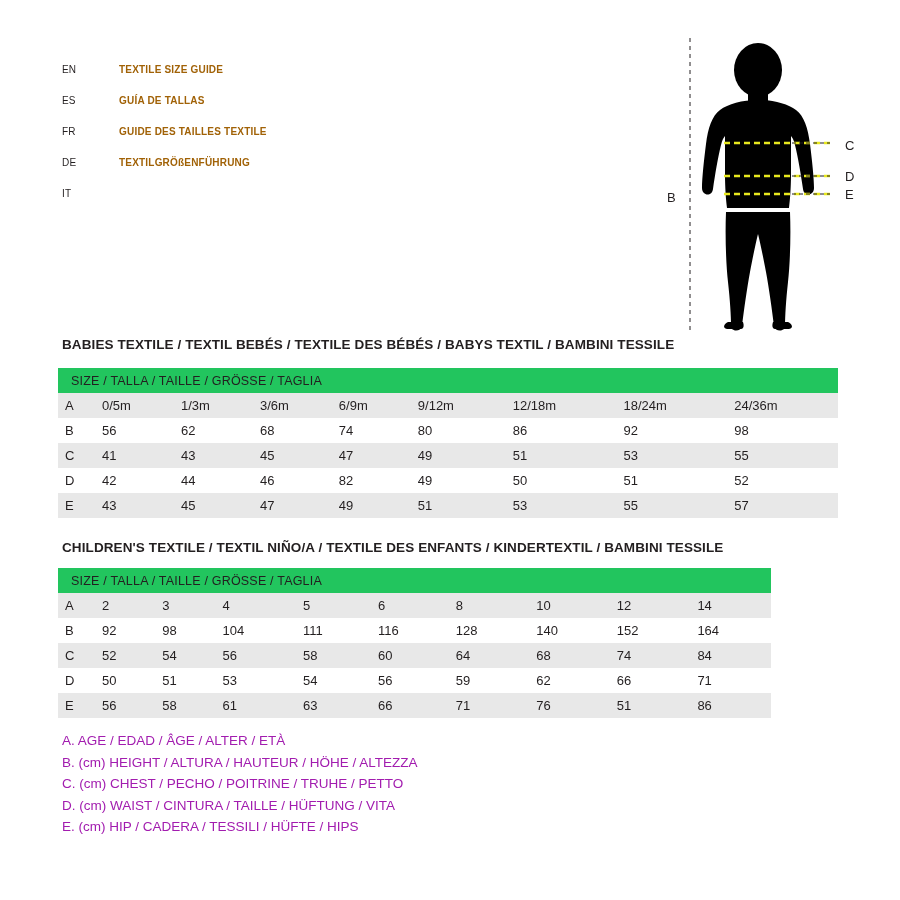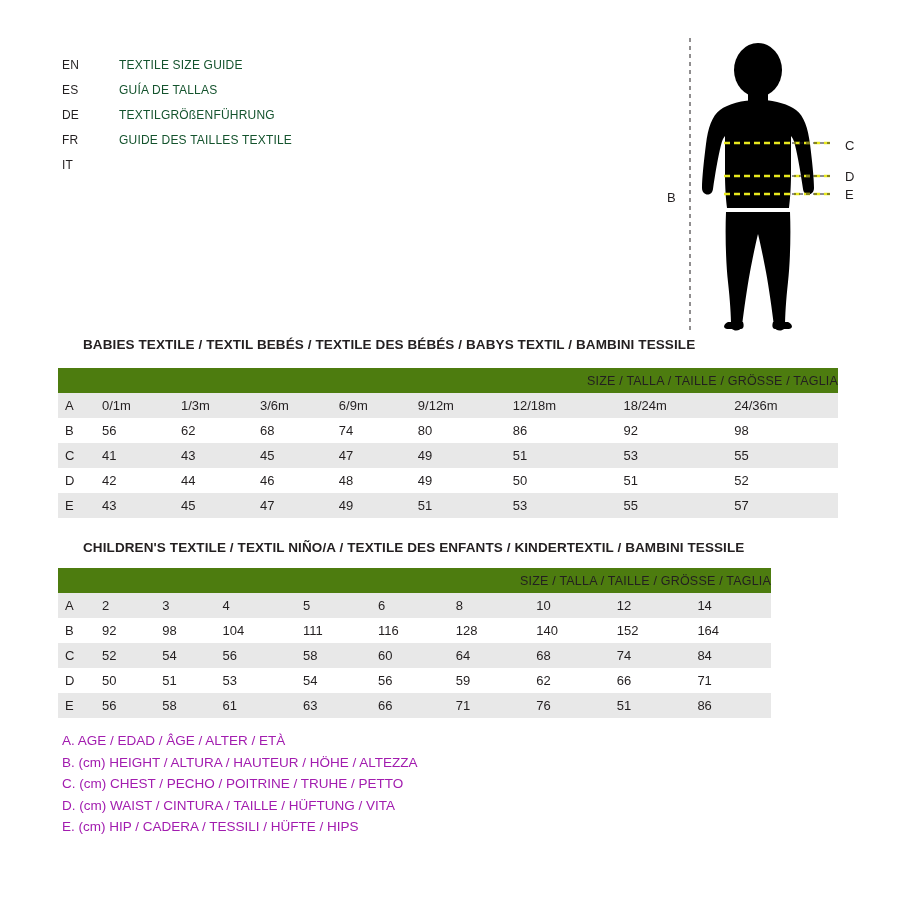--- a/index.html
+++ b/index.html
@@ -20,31 +20,33 @@
   .lang-block {
     position: absolute;
     left: 62px;
     top: 58px;
     width: 560px;
   }
   .lang-row {
     display: flex;
     align-items: baseline;
     height: 25px;
-    font-size: 12px;
+    font-size: 10px;
     letter-spacing: 0.2px;
     white-space: nowrap;
+    margin-top: 6px;
   }
   .lang-code {
     width: 57px;
     flex: 0 0 57px;
     color: #231f20;
   }
   .lang-text {
-    color: #14532d;
+    color: #a16207;
+    font-weight: bold;
   }
 
   
   .figure {
     position: absolute;
     left: 640px;
     top: 30px;
     width: 240px;
     height: 320px;
   }
@@ -61,43 +63,41 @@
 
   
   .section-title {
     position: absolute;
     left: 62px;
     font-size: 13.5px;
     font-weight: bold;
     letter-spacing: 0.1px;
     color: #231f20;
     white-space: nowrap;
-    margin-left: 21px;
   }
   #babies-title { top: 337px; }
   #children-title { top: 540px; }
 
   
   .size-table {
     position: absolute;
     border-collapse: collapse;
     font-size: 13px;
     color: #231f20;
   }
   #babies-table { left: 58px; top: 368px; width: 780px; }
   #children-table { left: 58px; top: 568px; width: 713px; }
 
   .size-table thead td {
-    background: #4d7c0f;
+    background: #22c55e;
     color: #231f20;
     font-size: 12.5px;
     letter-spacing: 0.2px;
-    padding: 4px 0 4px 6px;
+    padding: 4px 0 4px 13px;
     height: 17px;
-    text-align: right;
   }
   .size-table tbody tr td {
     padding: 3px 0 3px 7px;
     height: 19px;
     vertical-align: middle;
   }
   .size-table tbody tr.shade td { background: #e8e8e8; }
   .size-table tbody tr.plain td { background: #ffffff; }
   .size-table td.rowkey { width: 30px; }
   .size-table tbody tr td:not(.rowkey) {  }
@@ -119,26 +119,26 @@
 <div class="lang-block">
   <div class="lang-row">
     <span class="lang-code">EN</span>
     <span class="lang-text">TEXTILE SIZE GUIDE</span>
   </div>
   <div class="lang-row">
     <span class="lang-code">ES</span>
     <span class="lang-text">GUÍA DE TALLAS</span>
   </div>
   <div class="lang-row">
+    <span class="lang-code">FR</span>
+    <span class="lang-text">GUIDE DES TAILLES TEXTILE</span>
+  </div>
+  <div class="lang-row">
     <span class="lang-code">DE</span>
     <span class="lang-text">TEXTILGRÖßENFÜHRUNG</span>
-  </div>
-  <div class="lang-row">
-    <span class="lang-code">FR</span>
-    <span class="lang-text">GUIDE DES TAILLES TEXTILE</span>
   </div>
   <div class="lang-row">
     <span class="lang-code">IT</span>
   </div>
 </div>
 
 <div class="figure">
   <svg width="240" height="320" viewBox="0 0 240 320">
 
     <line x1="50" y1="8" x2="50" y2="300" stroke="#231f20" stroke-width="1" stroke-dasharray="4,4"></line>
@@ -203,21 +203,21 @@
 
 <table class="size-table" id="babies-table">
   <thead>
     <tr>
       <td colspan="9">SIZE / TALLA / TAILLE / GRÖSSE / TAGLIA</td>
     </tr>
   </thead>
   <tbody>
     <tr class="shade">
       <td class="rowkey">A</td>
-      <td>0/1m</td>
+      <td>0/5m</td>
       <td>1/3m</td>
       <td>3/6m</td>
       <td>6/9m</td>
       <td>9/12m</td>
       <td>12/18m</td>
       <td>18/24m</td>
       <td>24/36m</td>
     </tr>
     <tr class="plain">
       <td class="rowkey">B</td>
@@ -239,21 +239,21 @@
       <td>49</td>
       <td>51</td>
       <td>53</td>
       <td>55</td>
     </tr>
     <tr class="plain">
       <td class="rowkey">D</td>
       <td>42</td>
       <td>44</td>
       <td>46</td>
-      <td>48</td>
+      <td>82</td>
       <td>49</td>
       <td>50</td>
       <td>51</td>
       <td>52</td>
     </tr>
     <tr class="shade">
       <td class="rowkey">E</td>
       <td>43</td>
       <td>45</td>
       <td>47</td>

